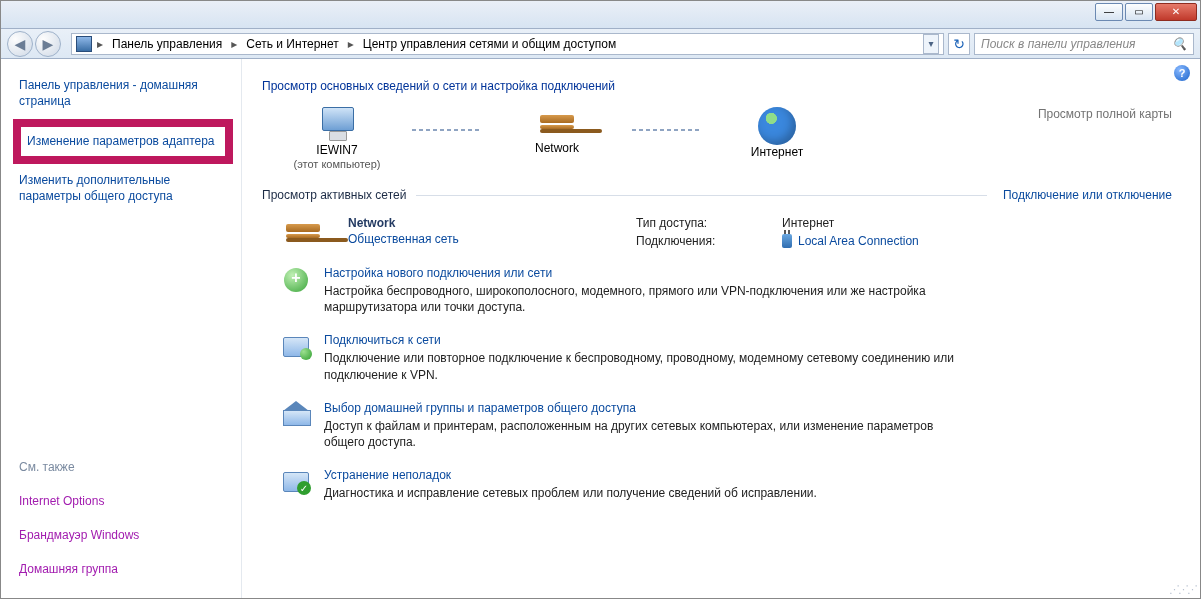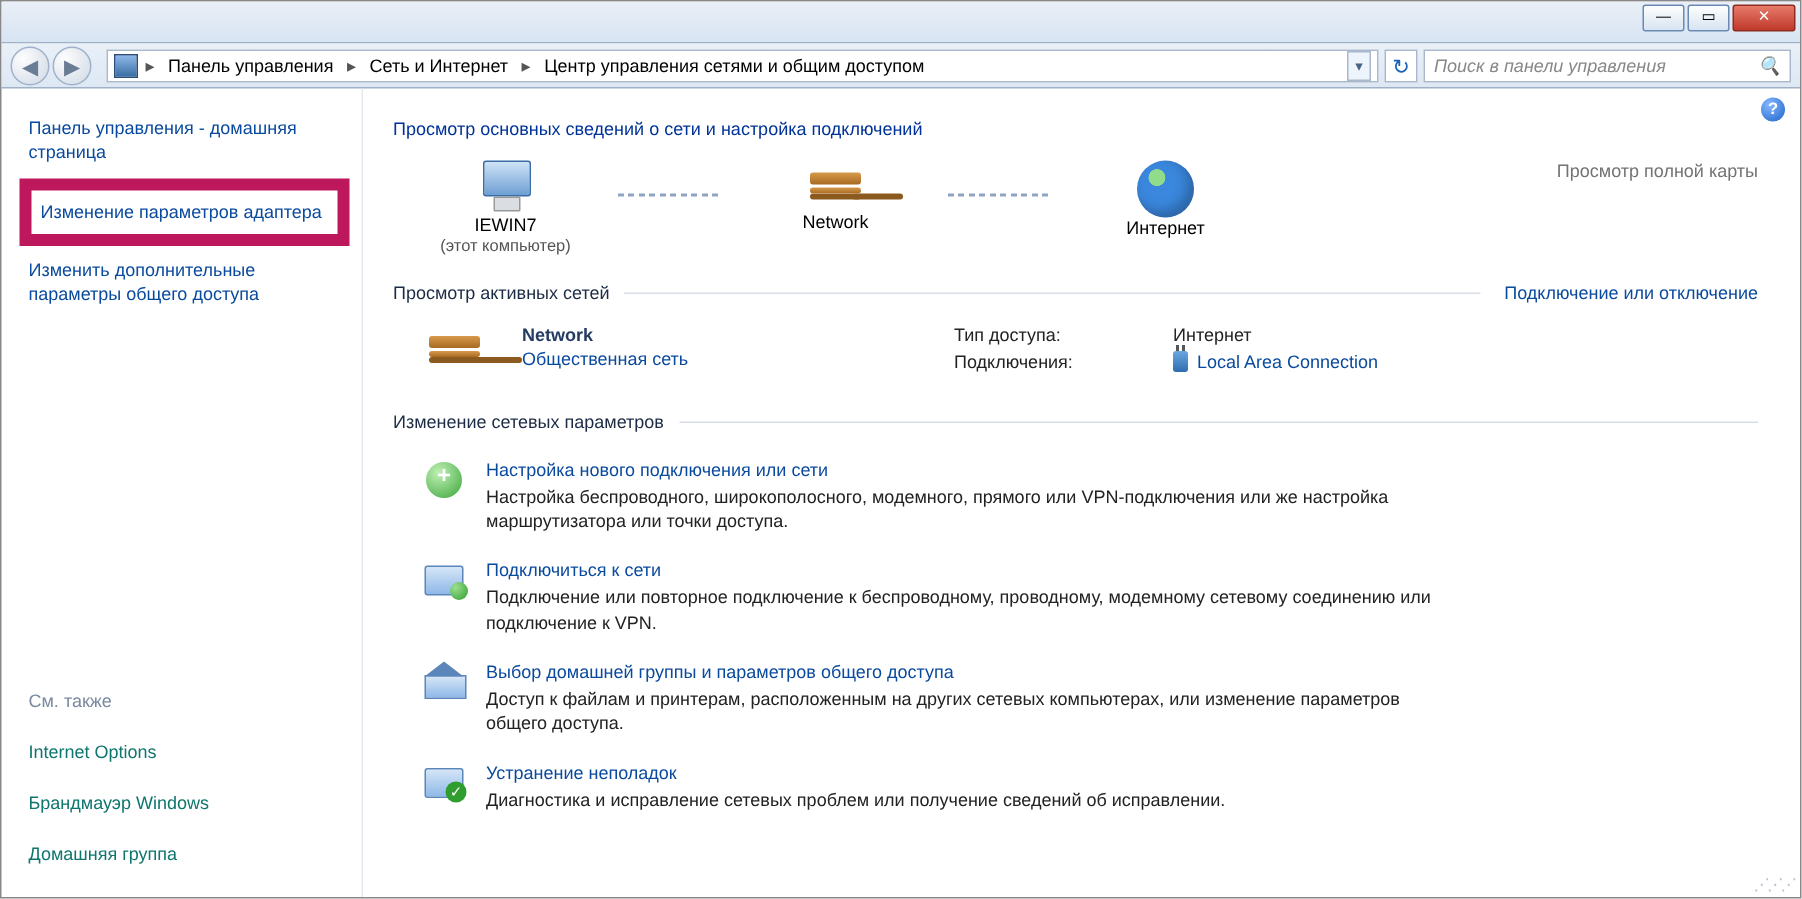--- a/index.html
+++ b/index.html
@@ -12,30 +12,30 @@
 
   
   .addr { height: 30px; display: flex; align-items: center; padding: 0 6px; gap: 4px; border-bottom:1px solid #a0b0c7; background: linear-gradient(#e9f0f8,#dde8f4); }
   .navbtn { width: 26px; height: 26px; border-radius: 50%; background: radial-gradient(circle at 30% 30%, #fdfdfd, #cfd9e6); border:1px solid #9fb2ca; display:flex; align-items:center; justify-content:center; color:#6b7d95; font-size:14px; }
   .navgrp { display:flex; gap:2px; margin-right:6px; }
   .crumb-bar { flex:1; height:22px; background:#fff; border:1px solid #aab8cc; display:flex; align-items:center; padding:0 4px; gap:2px; }
   .crumb-icon { width:16px; height:16px; background:linear-gradient(#8fb8e8,#3a6ea5); border:1px solid #2a4d7a; display:inline-block; }
   .crumb-bar .sep { color:#555; padding:0 3px; }
   .crumb-bar .bc { padding:0 4px; color:#000; }
   .crumb-ref { width:22px; height:22px; display:flex; align-items:center; justify-content:center; border:1px solid #aab8cc; background:#fff; }
-  .search { width:245px; height:22px; border:1px solid #aab8cc; background:#fff; display:flex; align-items:center; padding:0 6px; color:#888; font-style: italic; justify-content:space-between; }
+  .search { width:220px; height:22px; border:1px solid #aab8cc; background:#fff; display:flex; align-items:center; padding:0 6px; color:#888; font-style: italic; justify-content:space-between; }
 
   
   .body { display:flex; height:calc(100% - 58px); }
   .sidebar { width:241px; padding:18px 10px 8px 18px; position:relative; border-right:1px solid #e4e9ef; }
   .side-link { color:#0a4a9e; margin-bottom:10px; line-height:1.35; cursor:pointer; }
   .side-link.active { border:8px solid #be185d; padding:6px; margin-left:-6px; margin-right:-2px; margin-bottom:8px; }
   .see-also { position:absolute; bottom:14px; left:18px; right:10px; }
   .see-also .hdr { color:#7a8aa0; margin-bottom:8px; }
-  .see-also .lnk { color:#0f766e; margin-bottom:8px; cursor:pointer;margin-top:20px; }
+  .see-also .lnk { color:#a21caf; margin-bottom:8px; cursor:pointer;margin-top:20px; }
 
   .main { flex:1; padding:20px 28px 10px 20px; overflow:auto; position: relative; }
   .help-icon { position:absolute; top:6px; right:10px; width:16px; height:16px; border-radius:50%; background:radial-gradient(circle at 35% 30%, #87b8ff, #1b63c9); color:#fff; font-size:11px; font-weight:bold; display:flex; align-items:center; justify-content:center; }
   h1 { font-size:12px; color:#003399; font-weight:normal; margin-bottom:14px; }
 
   .net-map { display:flex; align-items:flex-start; gap:0; margin-bottom:4px; position:relative; }
   .net-node { display:flex; flex-direction:column; align-items:center; width:150px; color:#000; font-size:12px; }
   .net-node .sub { color:#555; font-size:11px; margin-top:1px; }
   .net-line { height:2px; background:repeating-linear-gradient(90deg,#8fa4c2 0,#8fa4c2 4px,transparent 4px,transparent 7px); flex:0 0 70px; margin-top:22px; }
   .net-link-right { color:#737373; cursor:pointer; margin-left:auto; }
@@ -175,23 +175,20 @@
         <div class="lbl">Тип доступа:</div>
         <div class="val">Интернет</div>
         <div class="lbl">Подключения:</div>
         <div class="lval">
           <span class="plug-icon"></span>
           <span>Local Area Connection</span>
         </div>
       </div>
     </div>
 
-    <div class="section-hdr">
-      <span class="hlabel">Изменение сетевых параметров</span>
-    </div>
 
     <div class="opt">
       <div class="oicon">
           <div class="ic-plus"></div>
         </div>
       <div>
         <div class="otitle">Настройка нового подключения или сети</div>
         <div class="odesc">Настройка беспроводного, широкополосного, модемного, прямого или VPN-подключения или же настройка маршрутизатора или точки доступа.</div>
       </div>
     </div>

